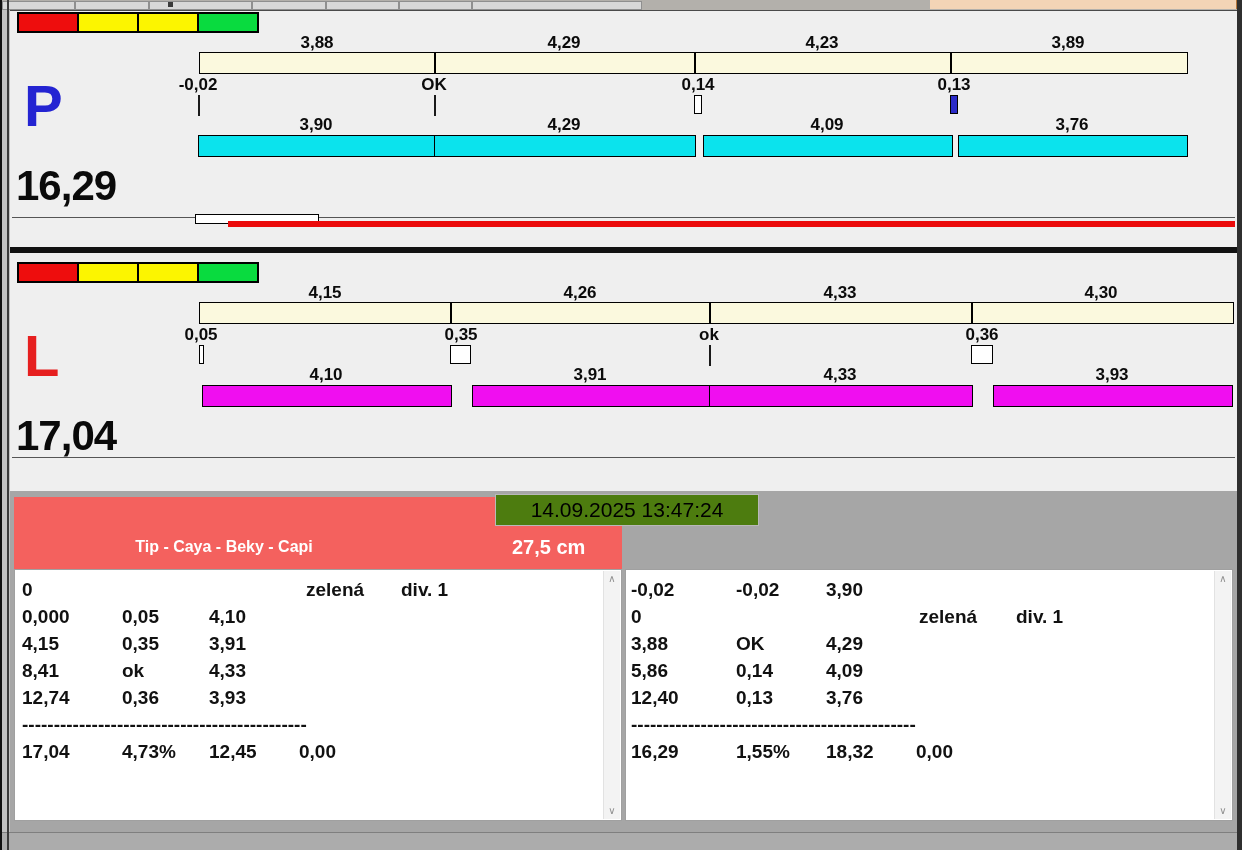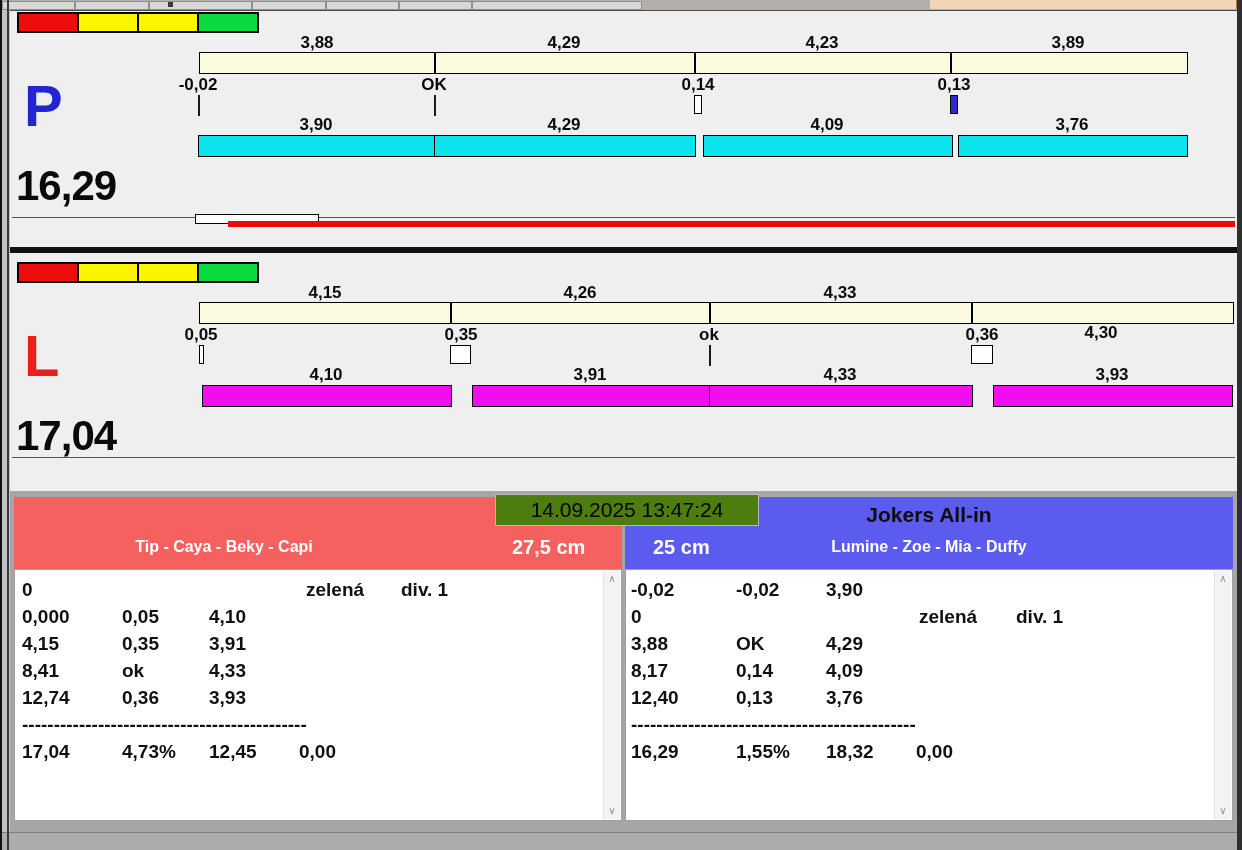--- a/index.html
+++ b/index.html
@@ -142,21 +142,21 @@
           <div class="light-cell" style="background: rgb(9, 219, 63);"></div>
         </div>
         <div class="tbar" style="left: 189px; top: 49px; width: 1033px; background: rgb(251, 249, 222);">
           <div class="vdiv" style="left: 250px;"></div>
           <div class="vdiv" style="left: 509px;"></div>
           <div class="vdiv" style="left: 771px;"></div>
         </div>
         <div class="seg-label" style="left: 275px; top: 30px;">4,15</div>
         <div class="seg-label" style="left: 530px; top: 30px;">4,26</div>
         <div class="seg-label" style="left: 790px; top: 30px;">4,33</div>
-        <div class="seg-label" style="left: 1051px; top: 30px; margin-top: 40px;">4,30</div>
+        <div class="seg-label" style="left: 1051px; top: 30px;">4,30</div>
         <div class="chg-label" style="left: 151px; top: 72px;">0,05</div>
         <div class="marker-box" style="left: 189px; top: 92px; width: 5px; background: rgb(255, 255, 255);"></div>
         <div class="chg-label" style="left: 411px; top: 72px;">0,35</div>
         <div class="marker-box" style="left: 440px; top: 92px; width: 21px; background: rgb(255, 255, 255);"></div>
         <div class="chg-label" style="left: 659px; top: 72px;">ok</div>
         <div class="marker-tick" style="left: 699px; top: 92px;"></div>
         <div class="chg-label" style="left: 932px; top: 72px;">0,36</div>
         <div class="marker-box" style="left: 961px; top: 92px; width: 22px; background: rgb(255, 255, 255);"></div>
         <div class="seg-label" style="left: 276px; top: 112px;">4,10</div>
         <div class="tbar" style="left: 192px; top: 132px; width: 248px; background: rgb(240, 14, 240);"></div>
@@ -169,25 +169,20 @@
         <div class="lane-letter" style="left: 14px; top: 74px; color: rgb(230, 31, 31);">L</div>
         <div class="total-time" style="left: 6px; top: 160px;">17,04</div>
         <div class="track-line" style="top: 204px;"></div>
       </section>
 
     <div class="scoreboard">
       <div class="team-header" id="hdr-left" style="background: rgb(244, 97, 94);">
         <div class="team-dogs">Tip - Caya - Beky - Capi</div>
         <div class="team-size">27,5 cm</div>
       </div>
-      <div class="team-header" id="hdr-right" style="background: rgb(91, 91, 239);">
-        <div class="team-title">Jokers All-in</div>
-        <div class="team-dogs">Lumine - Zoe - Mia - Duffy</div>
-        <div class="team-size">25 cm</div>
-      </div>
       <div class="datetime">14.09.2025 13:47:24</div>
 
       <div class="report-box" id="report-left">
         <div class="report-content">
             <div class="report-line">
               <div class="cell-span" style="left: 7px;">0</div>
               <div class="cell-span" style="left: 291px;">zelená</div>
               <div class="cell-span" style="left: 386px;">div. 1</div>
             </div>
             <div class="report-line">
@@ -236,21 +231,21 @@
               <div class="cell-span" style="left: 5px;">0</div>
               <div class="cell-span" style="left: 293px;">zelená</div>
               <div class="cell-span" style="left: 390px;">div. 1</div>
             </div>
             <div class="report-line">
               <div class="cell-span" style="left: 5px;">3,88</div>
               <div class="cell-span" style="left: 110px;">OK</div>
               <div class="cell-span" style="left: 200px;">4,29</div>
             </div>
             <div class="report-line">
-              <div class="cell-span" style="left: 5px;">8,17</div>
+              <div class="cell-span" style="left: 5px;">5,86</div>
               <div class="cell-span" style="left: 110px;">0,14</div>
               <div class="cell-span" style="left: 200px;">4,09</div>
             </div>
             <div class="report-line">
               <div class="cell-span" style="left: 5px;">12,40</div>
               <div class="cell-span" style="left: 110px;">0,13</div>
               <div class="cell-span" style="left: 200px;">3,76</div>
             </div>
             <div class="report-line">
               <div class="cell-span" style="left: 5px;">---------------------------------------------</div>

